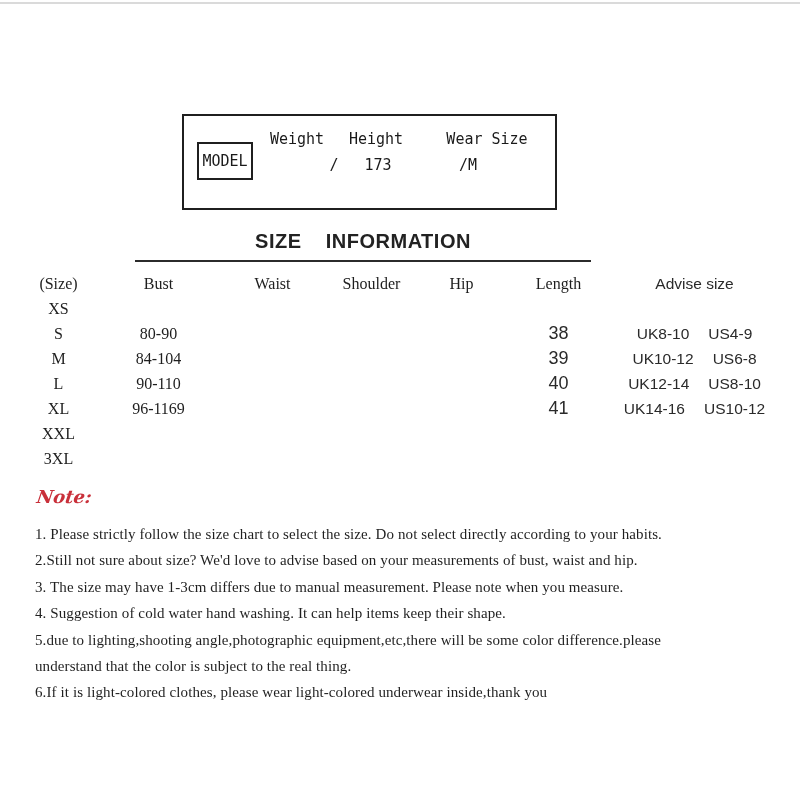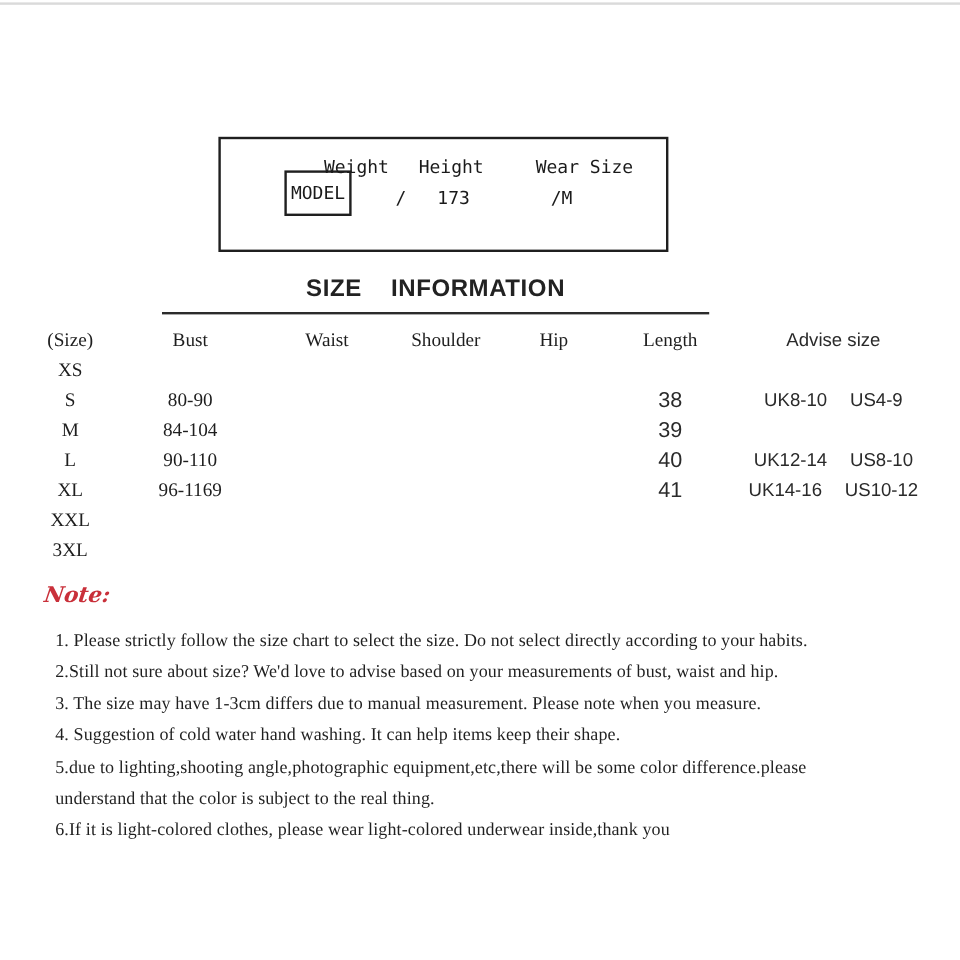--- a/index.html
+++ b/index.html
@@ -23,21 +23,21 @@
   .model-box .hdr, .model-box .val { position: absolute; transform: translateX(-50%); white-space: nowrap; }
   .hdr-weight   { left: 113px; top: 14px; }
   .hdr-height   { left: 192px; top: 14px; }
   .hdr-wearsize { left: 303px; top: 14px; }
   .val-weight   { left: 150px; top: 40px; }
   .val-height   { left: 194px; top: 40px; }
   .val-wearsize { left: 284px; top: 40px; }
   .model-label {
     position: absolute; left: 13px; top: 26px; width: 52px; height: 34px;
     border: 2px solid #1f1f1f; display: flex; align-items: center; justify-content: center;
-    font-size: 15px; letter-spacing: 0px; margin-left: 40px;
+    font-size: 15px; letter-spacing: 0px;
   }
 
   
   .title-wrap {
     position: absolute; left: 135px; top: 230px; width: 456px;
     text-align: center; padding-bottom: 8px; border-bottom: 2px solid #2b2b2b;
     font-family: "Liberation Sans", sans-serif; font-size: 20px; font-weight: 700;
     letter-spacing: 0.5px; color: #222; white-space: pre; line-height: 22px;
   }
 
@@ -57,21 +57,21 @@
 
   
   .note-heading {
     position: absolute; left: 37px; top: 486px;
     font-family: "DejaVu Serif", serif; font-style: italic; font-weight: bold;
     font-size: 18px; color: #c9303a; transform: skewX(-8deg);
   }
   .notes {
     position: absolute; left: 35px; top: 521px; width: 730px;
     font-family: "Liberation Serif", serif; font-size: 15px; line-height: 26.4px;
-    color: #1f1f1f; letter-spacing: 0.1px; margin-left: 11px;
+    color: #1f1f1f; letter-spacing: 0.1px;
   }
   .notes .note-line { white-space: nowrap; }
 </style>
 </head>
 <body>
 
 <div class="canvas">
 
   <div class="top-line"></div>
 
@@ -126,20 +126,24 @@
       </div>
     </div>
 
     <div class="tr">
       <div>M</div>
       <div>84-104</div>
       <div></div>
       <div></div>
       <div></div>
       <div class="col-length-val">39</div>
+      <div class="col-advise">
+        <span>UK10-12</span>
+        <span>US6-8</span>
+      </div>
     </div>
 
     <div class="tr">
       <div>L</div>
       <div>90-110</div>
       <div></div>
       <div></div>
       <div></div>
       <div class="col-length-val">40</div>
       <div class="col-advise">

